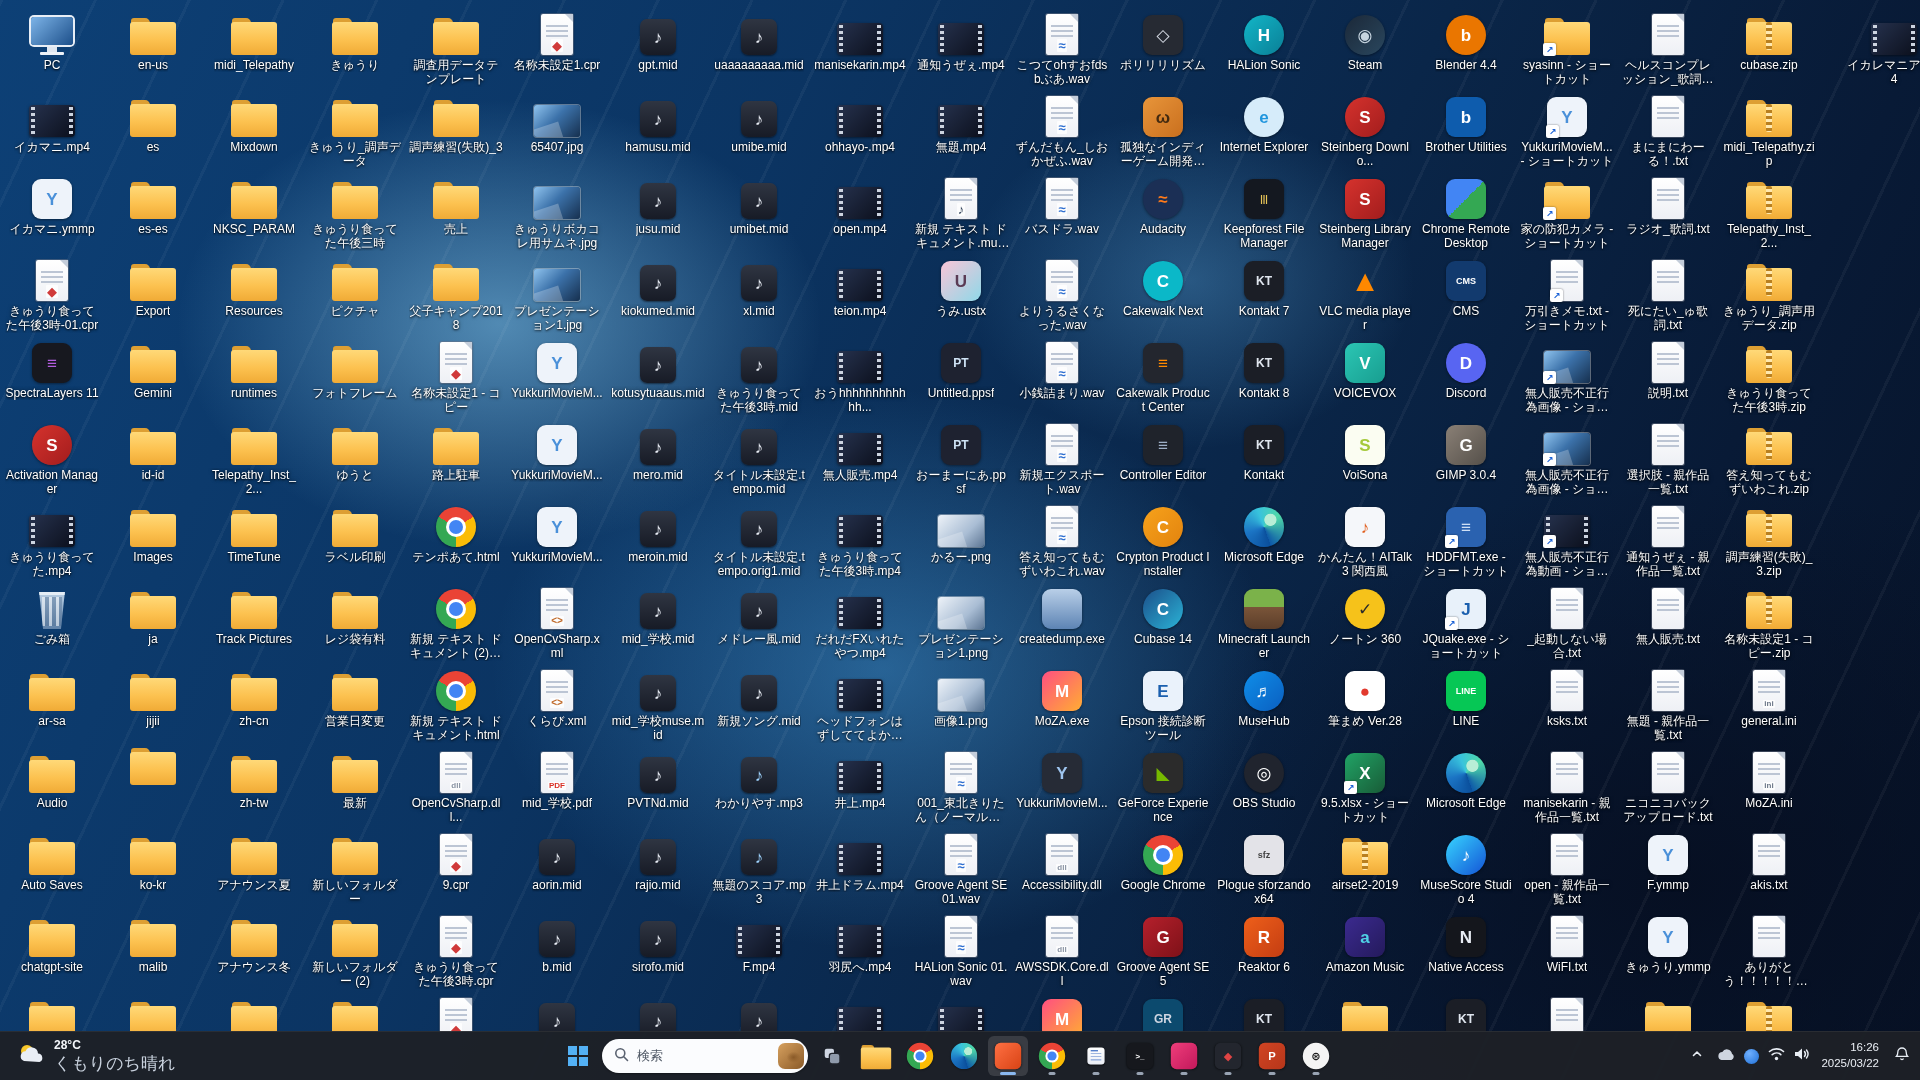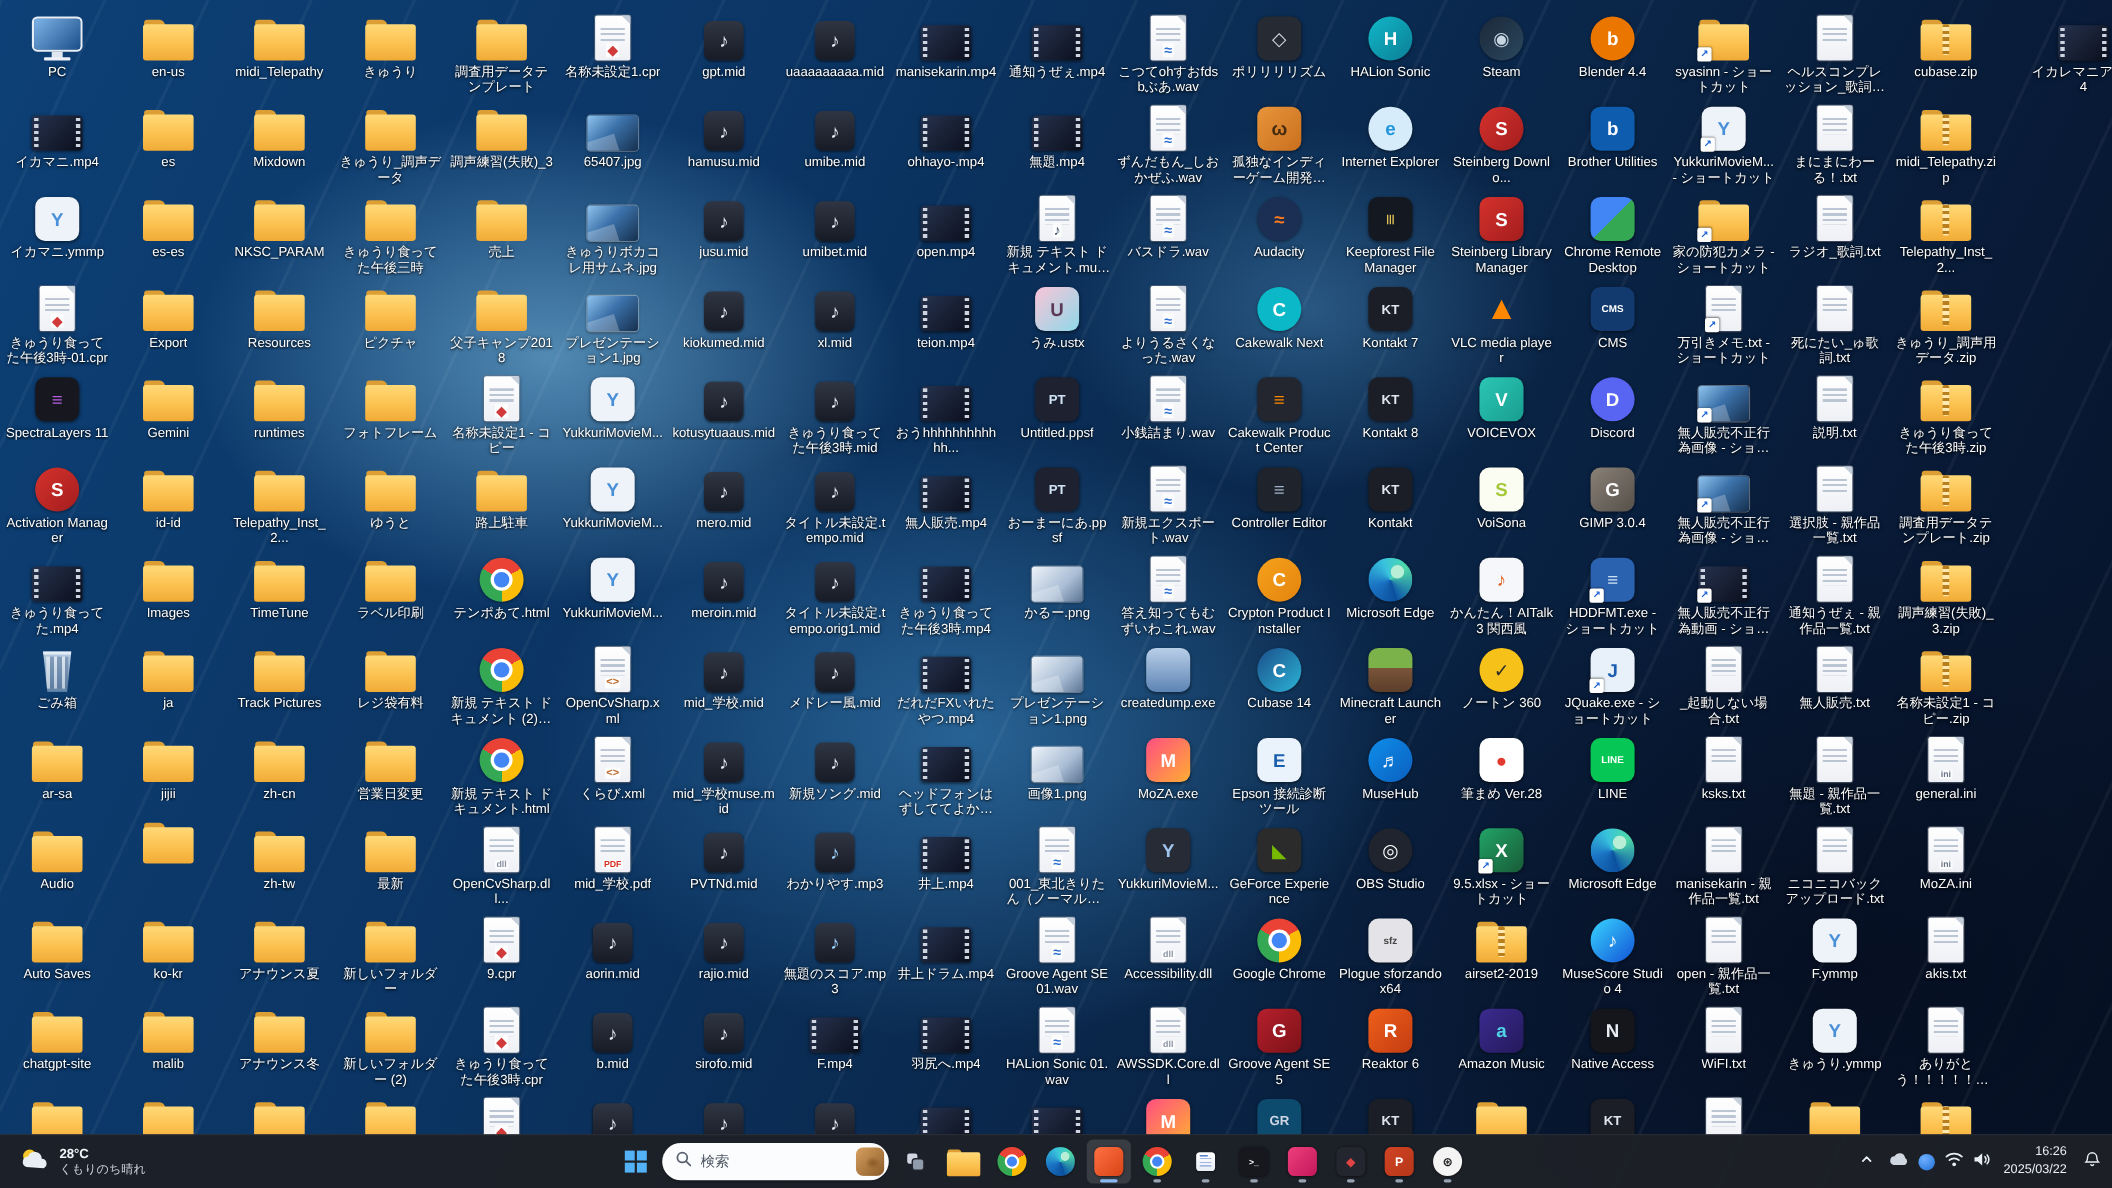--- a/index.html
+++ b/index.html
@@ -107,21 +107,21 @@
     box-shadow:0 0 2px rgba(0,0,0,.55);z-index:3;}
   .sc::before{content:"\2197";position:absolute;inset:0;display:flex;align-items:center;justify-content:center;
     color:#1b62d6;font-size:9px;font-weight:700;}
 
   
   #taskbar{position:absolute;left:0;right:0;bottom:0;height:48px;background:rgba(29,32,39,.96);
     border-top:1px solid rgba(255,255,255,.06);z-index:10;}
   .tb-left{position:absolute;left:10px;top:0;bottom:0;display:flex;align-items:center;gap:8px;padding:0 6px;border-radius:6px;}
   .wtxt{display:flex;flex-direction:column;justify-content:center;}
   .wtemp{font-size:12px;color:#f2f5f9;font-weight:700;line-height:1.25;}
-  .wcond{font-size:11px;color:#c9d2de;line-height:1.25;}
+  .wcond{font-size:17px;color:#c9d2de;line-height:1.25;}
 
   .tb-center{position:absolute;left:558px;top:4px;display:flex;align-items:center;gap:4px;}
   .tbb{width:40px;height:40px;border-radius:6px;display:flex;align-items:center;justify-content:center;position:relative;}
   .tbb.active{background:rgba(255,255,255,.13);}
   .ind{position:absolute;bottom:1px;left:50%;transform:translateX(-50%);width:7px;height:3px;border-radius:2px;background:#98a3b3;}
   .ind.act{width:16px;background:#8ab8f0;}
   .win{display:grid;grid-template-columns:9px 9px;grid-template-rows:9px 9px;gap:2px;}
   .win i{background:#53b1f5;display:block;}
   .search{width:190px;height:34px;border-radius:17px;background:#fbfcfe;display:flex;align-items:center;
     gap:8px;padding:0 4px 0 12px;box-shadow:0 1px 2px rgba(0,0,0,.35);}
@@ -2197,21 +2197,21 @@
         <div class="lb">きゅうり食ってた午後3時.zip</div>
       </div>
       <div class="di" style="left: 1721px; top: 418px;">
         <div class="ic">
           <span class="icw">
             <div class="ic-sh shape-folder">
               <i class="zip"></i>
             </div>
           </span>
         </div>
-        <div class="lb">調査用データテンプレート.zip</div>
+        <div class="lb">答え知ってもむずいわこれ.zip</div>
       </div>
       <div class="di" style="left: 1721px; top: 500px;">
         <div class="ic">
           <span class="icw">
             <div class="ic-sh shape-folder">
               <i class="zip"></i>
             </div>
           </span>
         </div>
         <div class="lb">調声練習(失敗)_3.zip</div>

